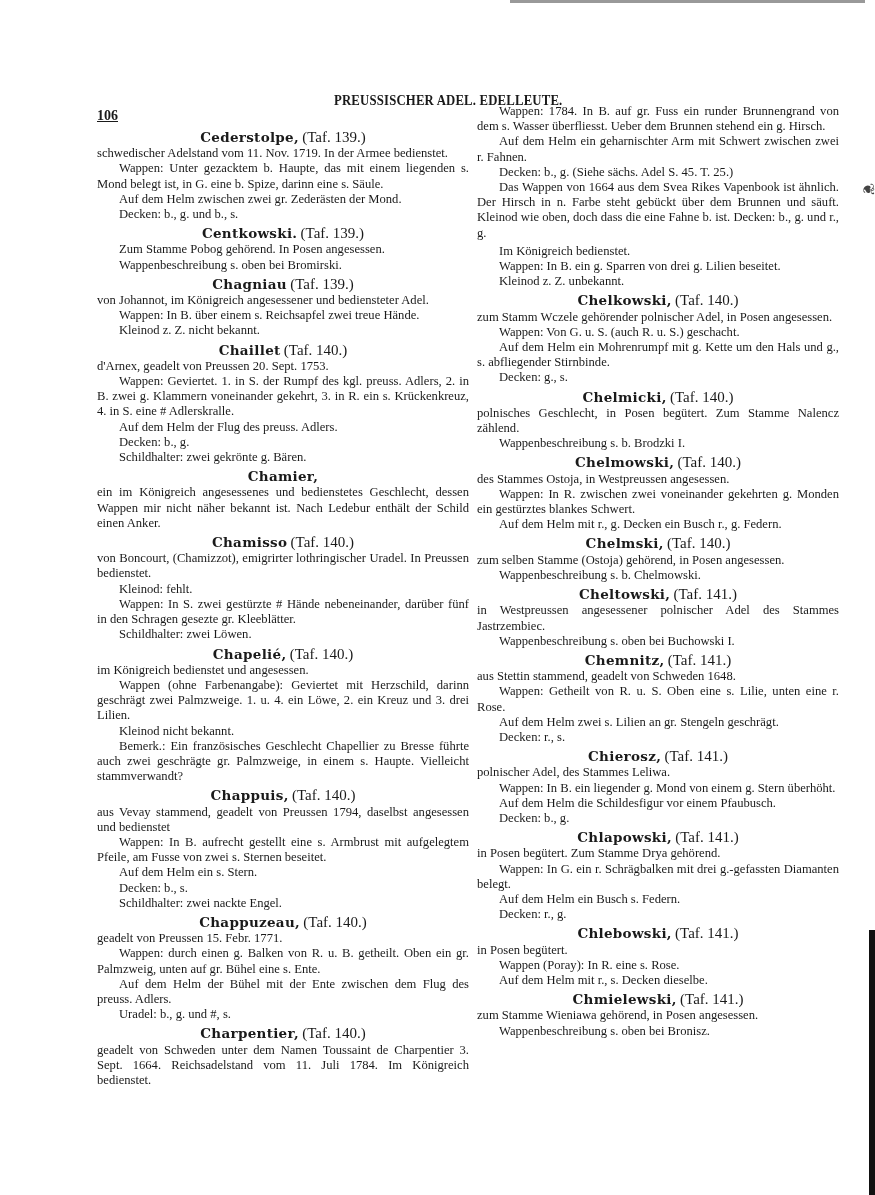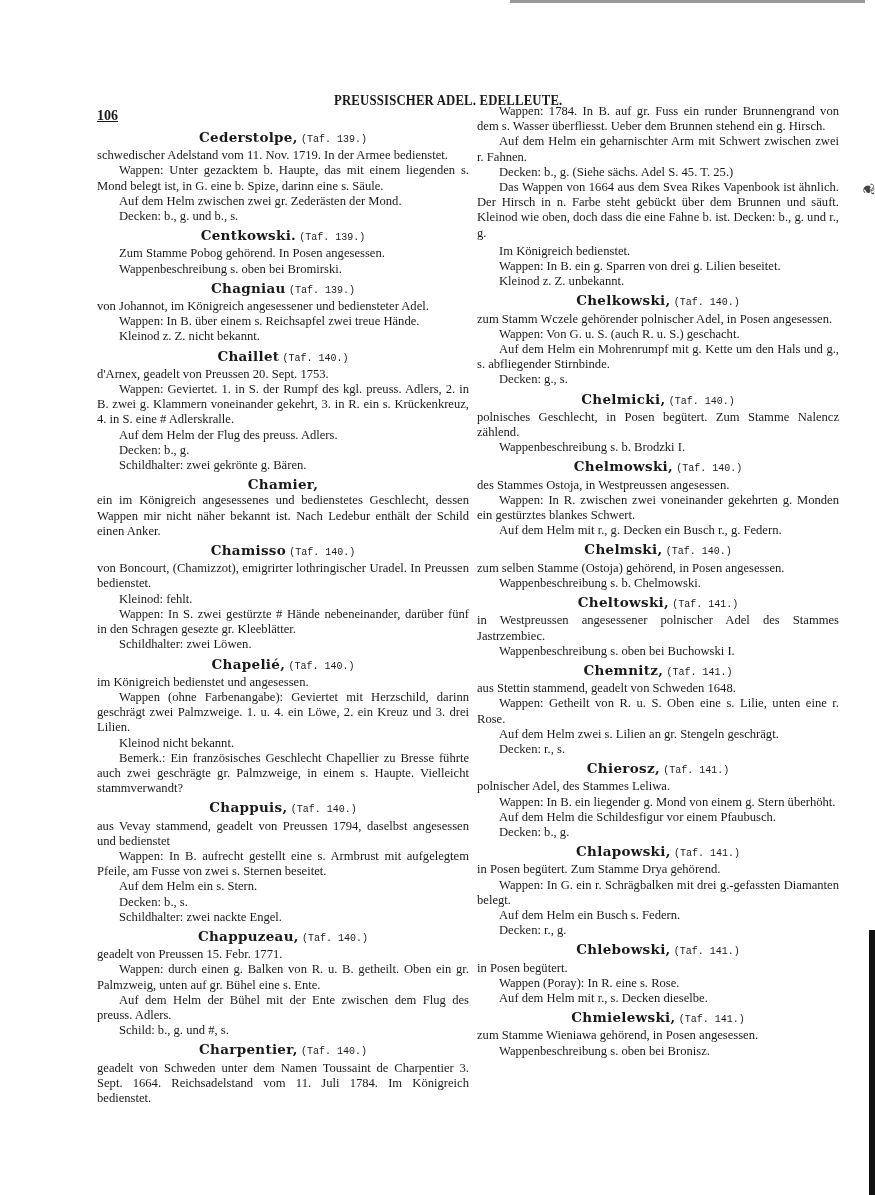--- a/index.html
+++ b/index.html
@@ -12,21 +12,21 @@
   .mark { position: absolute; left: 862px; top: 180px; font-size: 16px; color: #444; transform: rotate(90deg); }
   .pagenum { position: absolute; left: 97px; top: 108px; font-weight: bold; font-size: 14px; text-decoration: underline; }
   .running { position: absolute; left: 334px; top: 92px; font-weight: bold; font-size: 14.5px; letter-spacing: .2px; transform: scaleX(.88); transform-origin: left; white-space: nowrap; }
   .col { position: absolute; font-size: 12.6px; line-height: 15.2px; text-align: justify; }
   .col.left { left: 97px; top: 126px; width: 372px; }
   .col.right { left: 477px; top: 104px; width: 362px; }
   .entry { margin: 0; }
   .entry + .entry { margin-top: 3px; }
   .head { text-align: center; margin: 4px 0 1px; font-size: 13px; }
   .head .name { font-family: "DejaVu Serif", serif; font-weight: bold; font-size: 13.5px; letter-spacing: .3px; }
-  .head .taf { font-size: 10px; font-family: Liberation Mono, monospace; }
+  .head .taf { font-size: 15px; }
   p { margin: 0; }
   .ind { text-indent: 22px; }
 </style>
 </head>
 <body>
 
 <div class="topline"></div>
 <div class="rightborder"></div>
 <div class="mark">❦</div>
 
@@ -84,21 +84,21 @@
       <p class="ind">Wappen: In B. aufrecht gestellt eine s. Armbrust mit aufgelegtem Pfeile, am Fusse von zwei s. Sternen beseitet.</p>
       <p class="ind">Auf dem Helm ein s. Stern.</p>
       <p class="ind">Decken: b., s.</p>
       <p class="ind">Schildhalter: zwei nackte Engel.</p>
     </div>
     <div class="entry">
       <div class="head"><span class="name">Chappuzeau,</span> <span class="taf">(Taf. 140.)</span></div>
       <p>geadelt von Preussen 15. Febr. 1771.</p>
       <p class="ind">Wappen: durch einen g. Balken von R. u. B. getheilt.  Oben ein gr. Palmzweig, unten auf gr. Bühel eine s. Ente.</p>
       <p class="ind">Auf dem Helm der Bühel mit der Ente zwischen dem Flug des preuss. Adlers.</p>
-      <p class="ind">Schild: b., g. und #, s.</p>
+      <p class="ind">Uradel: b., g. und #, s.</p>
     </div>
     <div class="entry">
       <div class="head"><span class="name">Charpentier,</span> <span class="taf">(Taf. 140.)</span></div>
       <p>geadelt von Schweden unter dem Namen Toussaint de Charpentier 3. Sept. 1664.  Reichsadelstand vom 11. Juli 1784.  Im Königreich bedienstet.</p>
     </div>
   </div>
 <div class="col right" id="right-col">
     <div class="entry">
       <p class="ind">Wappen: 1784.  In B. auf gr. Fuss ein runder Brunnengrand von dem s. Wasser überfliesst.  Ueber dem Brunnen stehend ein g. Hirsch.</p>
       <p class="ind">Auf dem Helm ein geharnischter Arm mit Schwert zwischen zwei r. Fahnen.</p>

